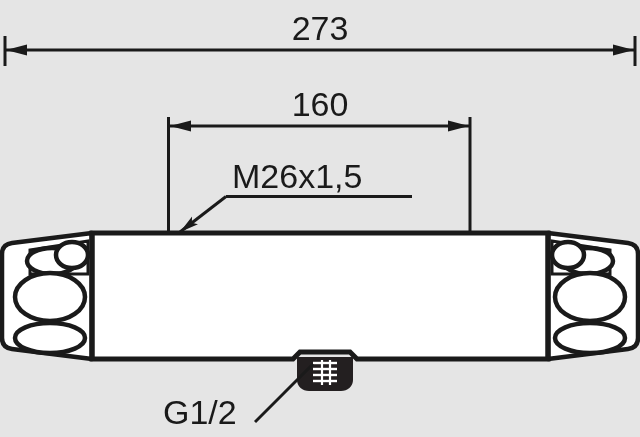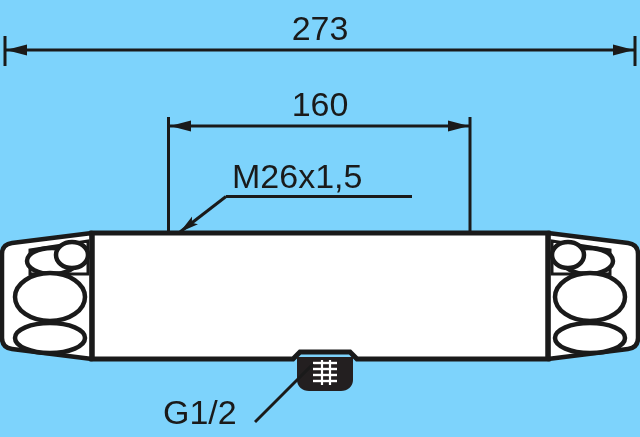--- a/index.html
+++ b/index.html
@@ -7,21 +7,21 @@
     padding: 0;
     background: #ffffff;
   }
   body {
     font-family: "Liberation Sans", sans-serif;
   }
   #drawing-root {
     position: relative;
     width: 640px;
     height: 437px;
-    background: #7dd3fc;
+    background: #e5e5e5;
     overflow: hidden;
   }
   #drawing-svg {
     position: absolute;
     left: 0;
     top: 0;
     width: 640px;
     height: 437px;
     display: block;
   }

